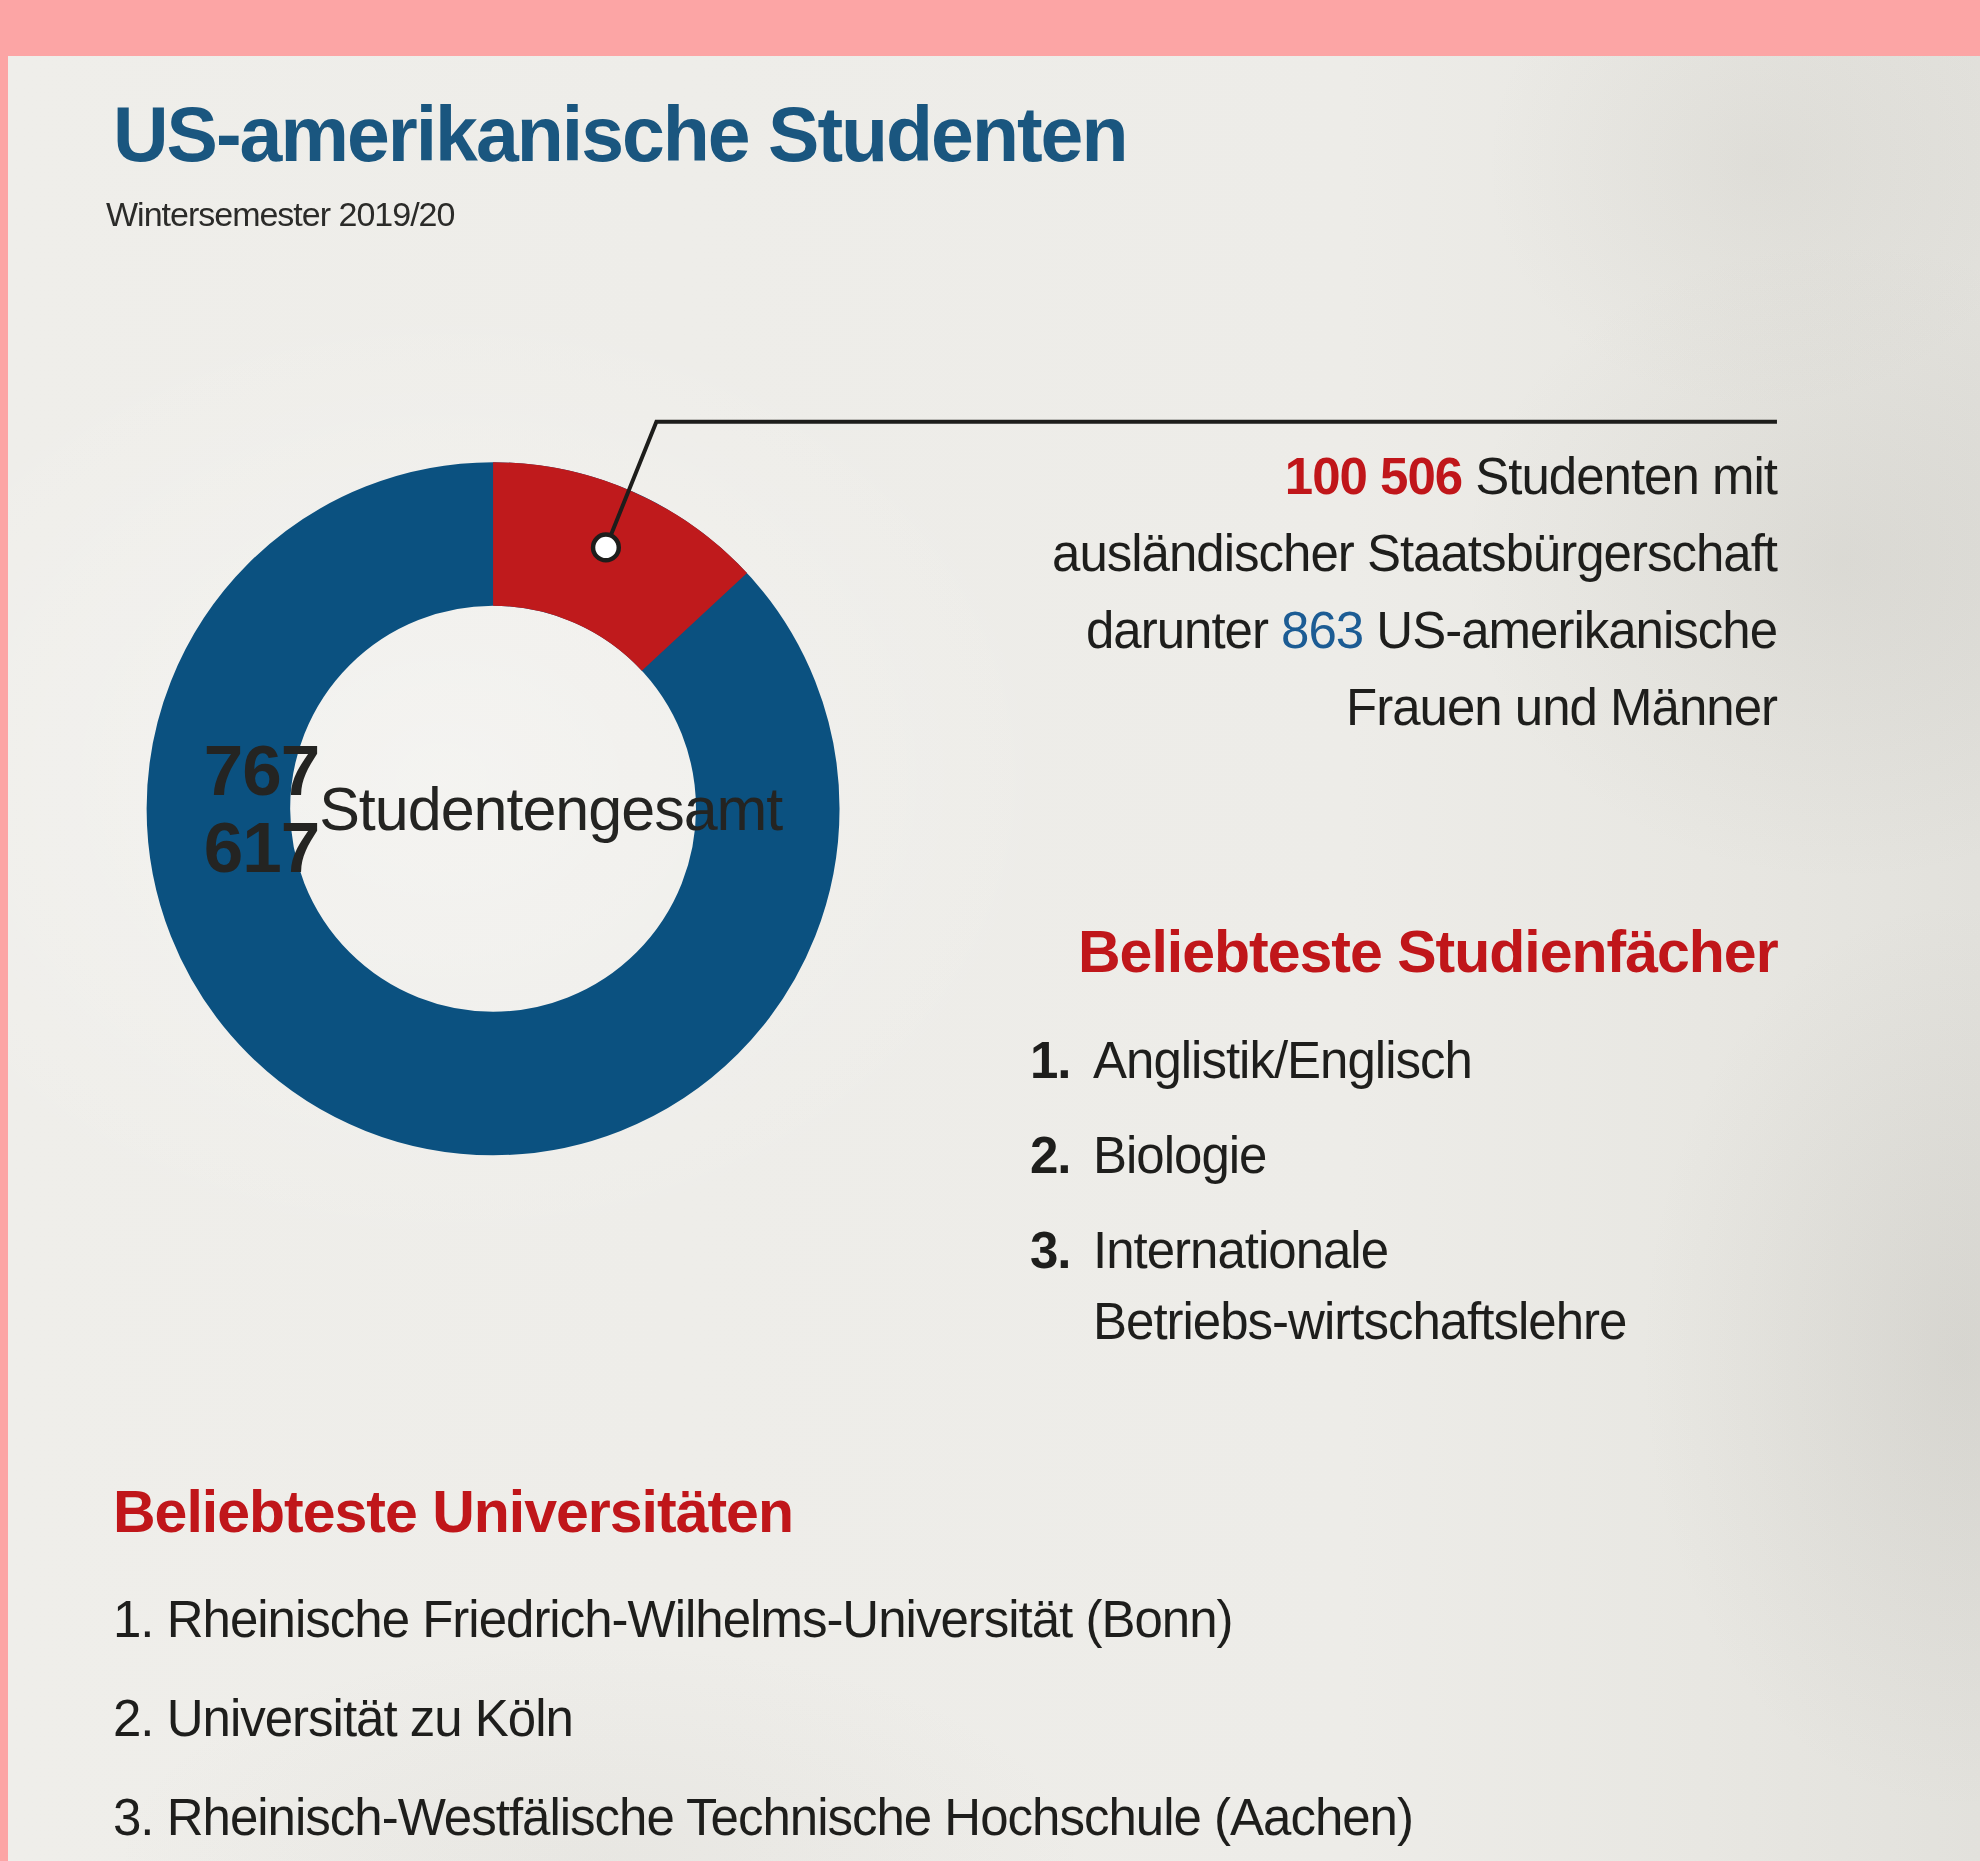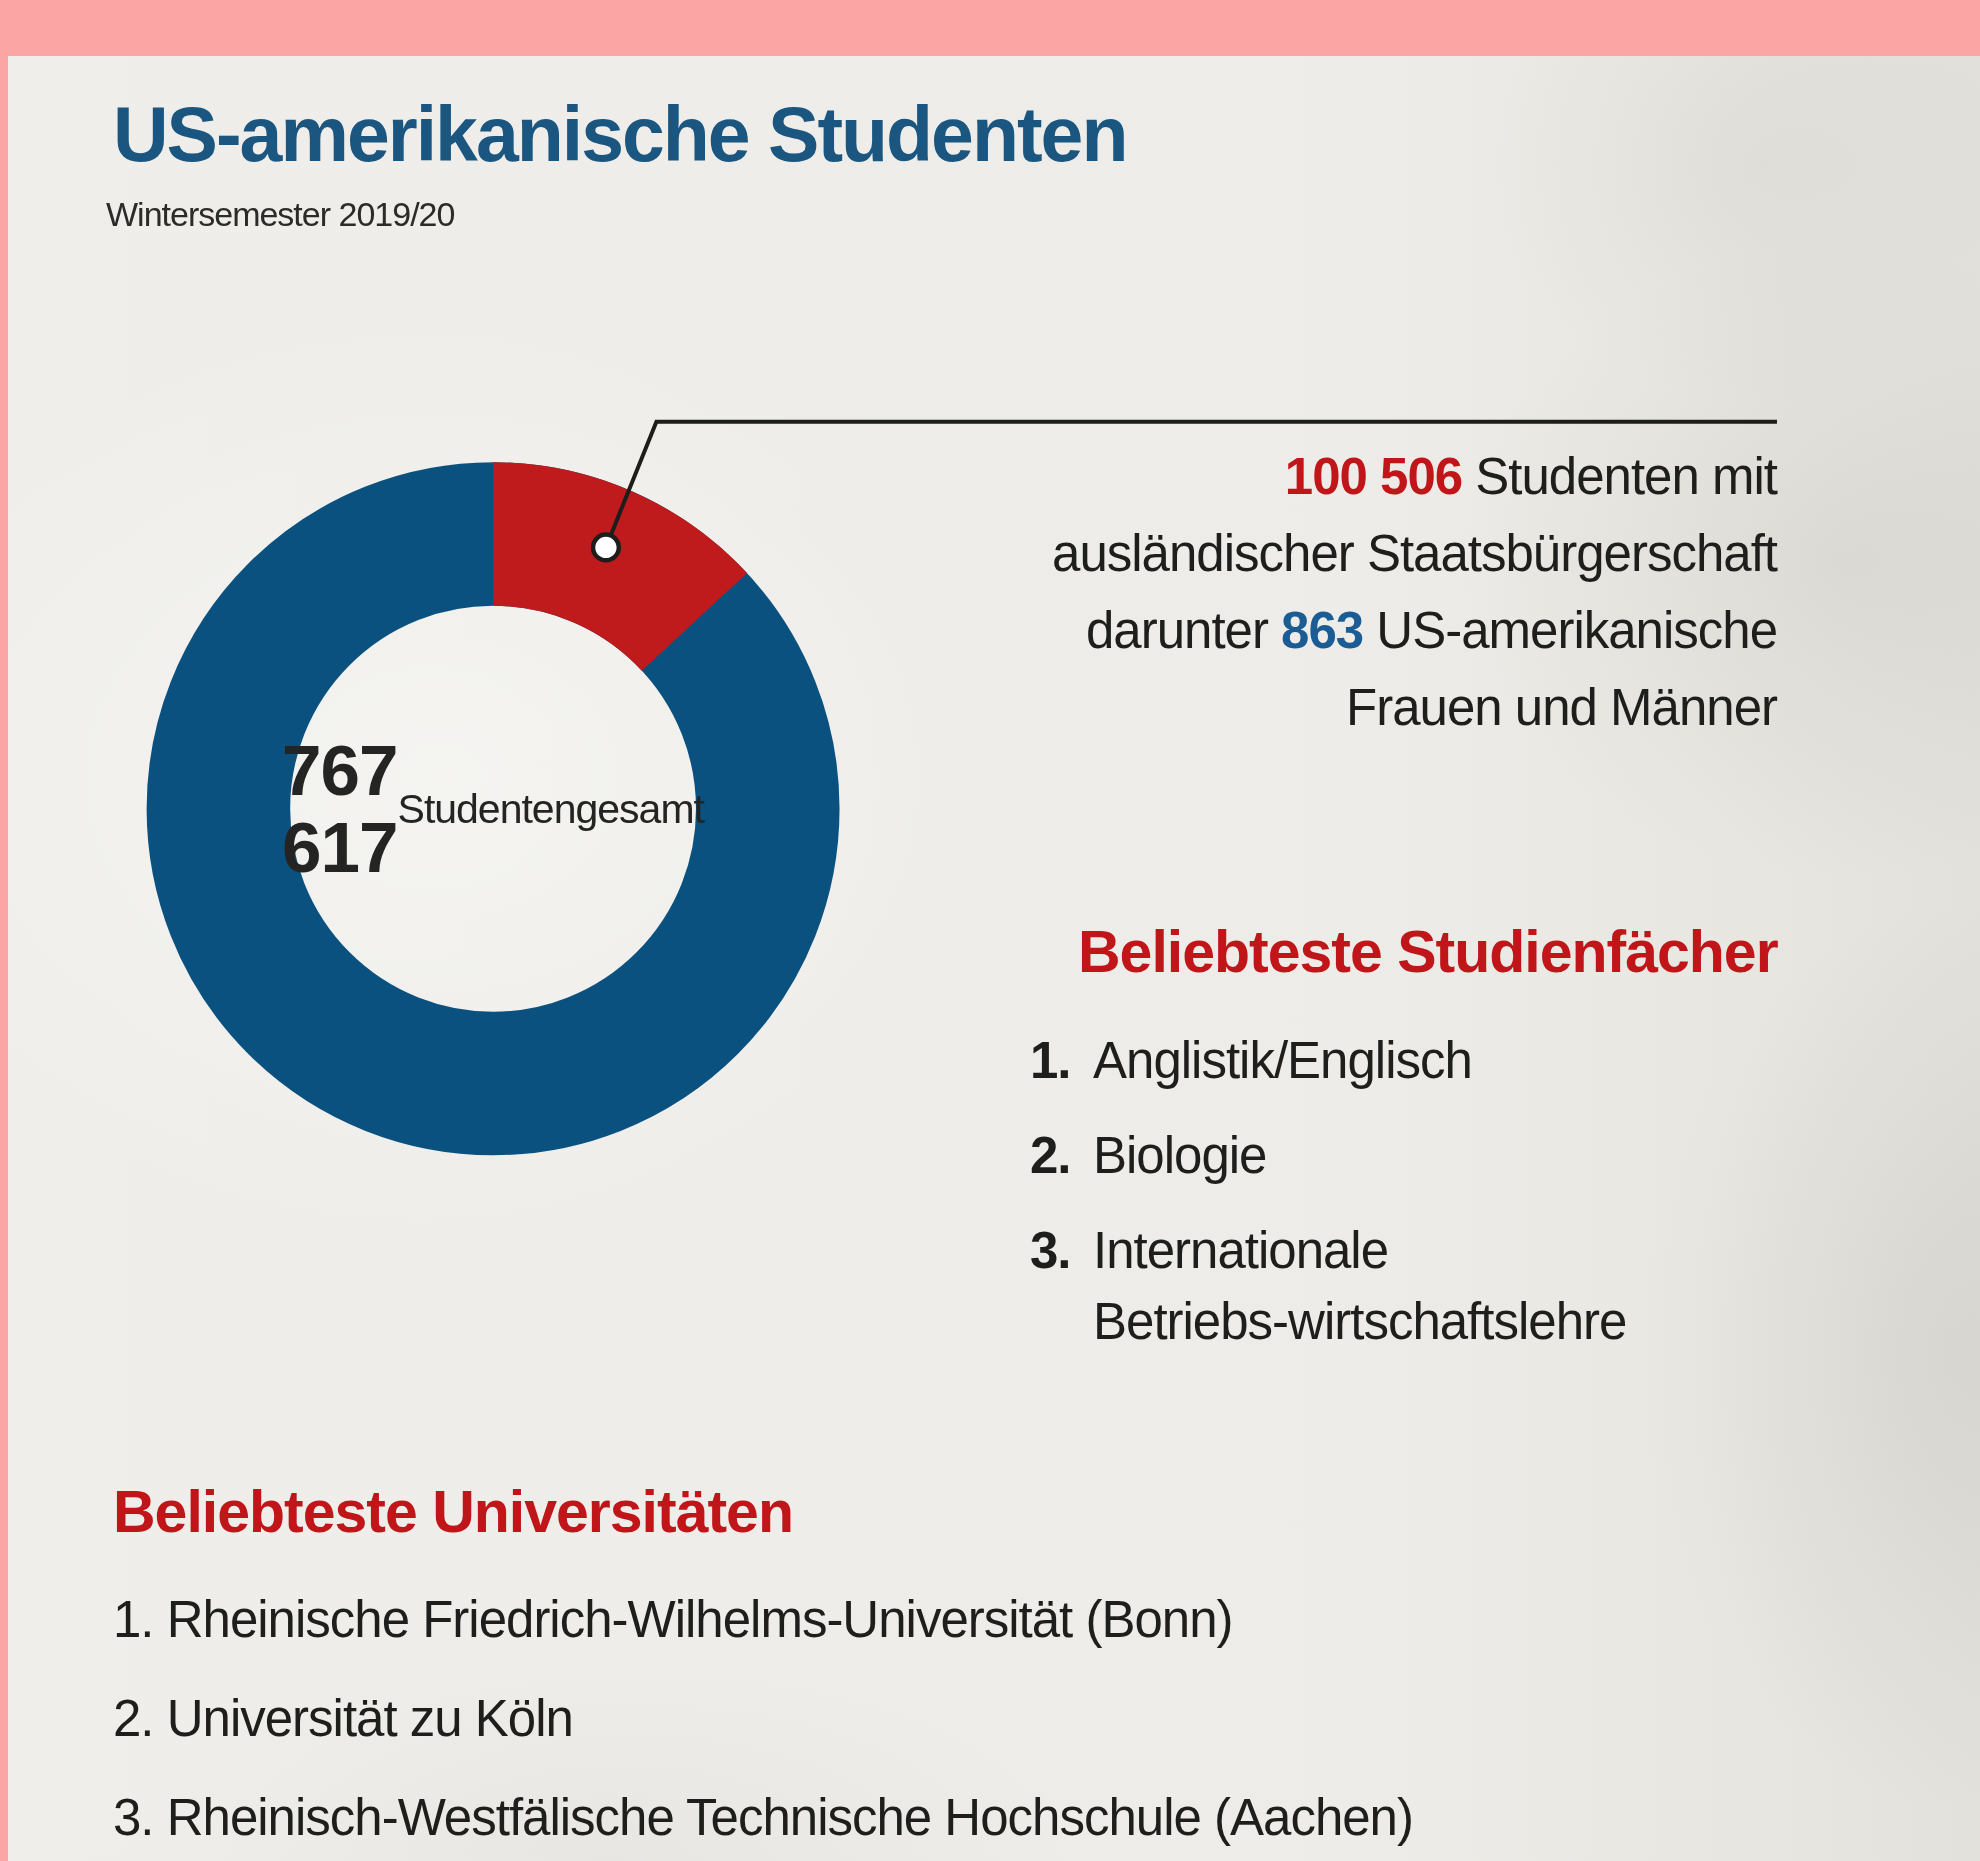--- a/index.html
+++ b/index.html
@@ -26,27 +26,27 @@
     left:113px;top:95px;font-size:77px;line-height:79px;font-weight:bold;
     letter-spacing:-2px;color:var(--title-blue);
   }
   .subtitle{left:106px;top:184px;font-size:34px;line-height:61px;letter-spacing:-1px;color:#2b2b29;}
   .donut-center{
     left:285px;top:606px;width:416px;height:406px;border-radius:50%;
     display:flex;flex-direction:row;align-items:center;justify-content:center;
     text-align:center;z-index:3;
   }
   .donut-num{font-size:71px;line-height:77px;font-weight:bold;letter-spacing:-1px;color:#242422;}
-  .donut-sub{font-size:41px;line-height:65px;letter-spacing:-1px;color:#242422;}
+  .donut-sub{font-size:61px;line-height:65px;letter-spacing:-1px;color:#242422;}
   .callout-text{
     right:203px;top:438px;text-align:right;
     font-size:51px;line-height:77px;letter-spacing:-1px;color:#1e1e1c;white-space:nowrap;
   }
   .num-red{font-weight:bold;color:var(--red);}
-  .num-blue{font-weight:bold;color:var(--num-blue);text-align:right;}
+  .num-blue{font-weight:normal;color:var(--num-blue);text-align:right;}
   .section-heading{
     font-size:59px;line-height:67px;font-weight:bold;letter-spacing:-1px;color:var(--red);
     white-space:nowrap;
   }
   .subjects-heading{left:1030px;top:919px;margin-left:48px;}
   .subjects-list{left:1030px;top:1025px;font-size:51px;line-height:71px;letter-spacing:-1px;}
   .subjects-list .item{display:flex;margin-bottom:24px;}
   .subjects-list .num{font-weight:bold;width:63px;flex:0 0 63px;}
   .sub-line2:empty{display:none;}
   .unis-heading{left:113px;top:1479px;}

